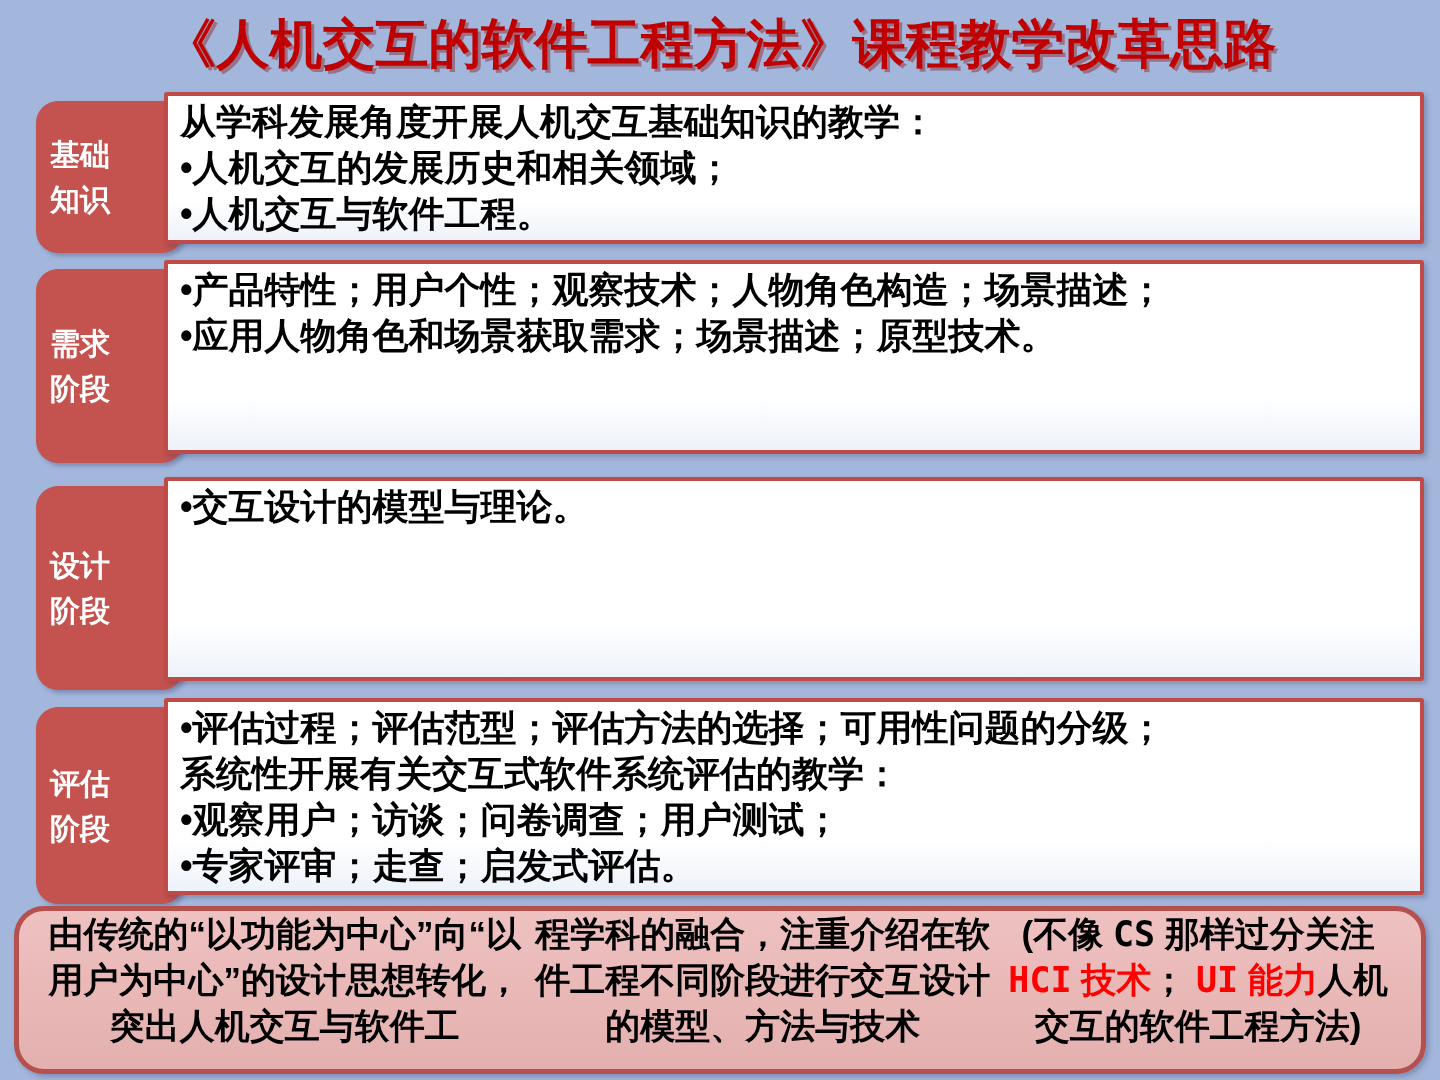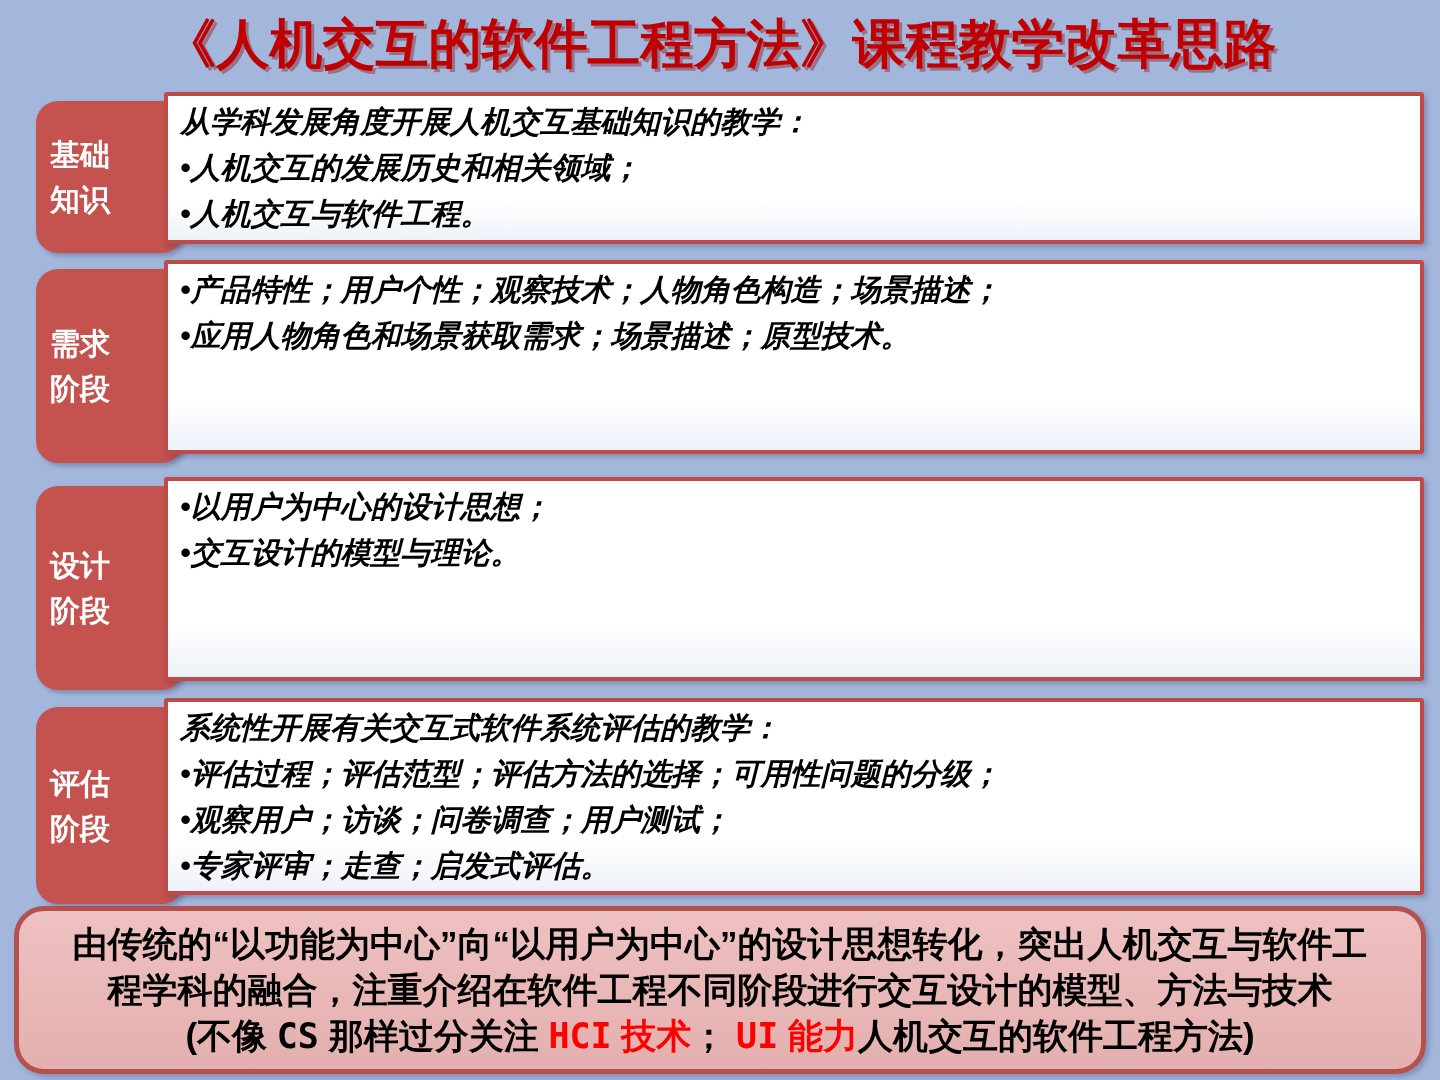--- a/index.html
+++ b/index.html
@@ -66,40 +66,39 @@
     top: 0;
     bottom: 0;
     background: linear-gradient(180deg, var(--box_fill, #ffffff) 72%, #eef2f9 100%);
     border: 4px solid var(--box_border, #be4b48);
     border-radius: 3px;
     box-shadow: 3px 3px 5px rgba(55, 60, 100, 0.30);
     z-index: 1;
     box-sizing: border-box;
     padding: 3px 14px 17px 12px;
     color: var(--text_black, #000000);
-    font-size: 30px;
+    font-size: 36px;
     line-height: 46px;
     overflow: hidden;
-    font-style: italic;
   }
   .row-content p { margin: 0; }
   .bottom-box {
     position: absolute;
     left: 14px;
     right: 14px;
     top: 906px;
     height: 168px;
     box-sizing: border-box;
     background: linear-gradient(180deg, #eec2c1 0%, var(--pink_fill, #e9b9b8) 45%, #e3b0af 100%);
     border: 5px solid var(--pink_border, #b4504e);
     border-radius: 30px;
     box-shadow: 3px 3px 5px rgba(55, 60, 100, 0.30);
     display: flex;
-    flex-direction: column;
-    justify-content: center;
+    flex-direction: row;
+    justify-content: flex-end;
     text-align: center;
     color: var(--text_black, #000000);
     font-size: 35px;
     line-height: 46px;
     padding: 0 20px;
   }
   .red  { color: var(--highlight_red, #ff0000); }
   .mono { font-family: "DejaVu Sans Mono", monospace; margin-top: 12px; }
 </style>
 </head>
@@ -125,31 +124,30 @@
     <div class="row-content">
       <p>•产品特性；用户个性；观察技术；人物角色构造；场景描述；</p>
       <p>•应用人物角色和场景获取需求；场景描述；原型技术。</p>
     </div>
   </div>
 
   <div class="row r3">
     <div class="row-label">设计
 阶段</div>
     <div class="row-content">
-      <p>•以用户为中心的设计思想；</p>
       <p>•交互设计的模型与理论。</p>
     </div>
   </div>
 
   <div class="row r4">
     <div class="row-label">评估
 阶段</div>
     <div class="row-content">
+      <p>•评估过程；评估范型；评估方法的选择；可用性问题的分级；</p>
       <p>系统性开展有关交互式软件系统评估的教学：</p>
-      <p>•评估过程；评估范型；评估方法的选择；可用性问题的分级；</p>
       <p>•观察用户；访谈；问卷调查；用户测试；</p>
       <p>•专家评审；走查；启发式评估。</p>
     </div>
   </div>
 
   <div class="bottom-box">
     <div>由传统的“以功能为中心”向“以用户为中心”的设计思想转化，突出人机交互与软件工</div>
     <div>程学科的融合，注重介绍在软件工程不同阶段进行交互设计的模型、方法与技术</div>
     <div id="summary-line-3"><span>(不像 </span><span class="mono">CS</span><span> 那样过分关注 </span><span class="red mono">HCI</span><span class="red"> 技术</span><span>； </span><span class="red mono">UI</span><span class="red"> 能力</span><span>人机交互的软件工程方法)</span></div>
   </div>

